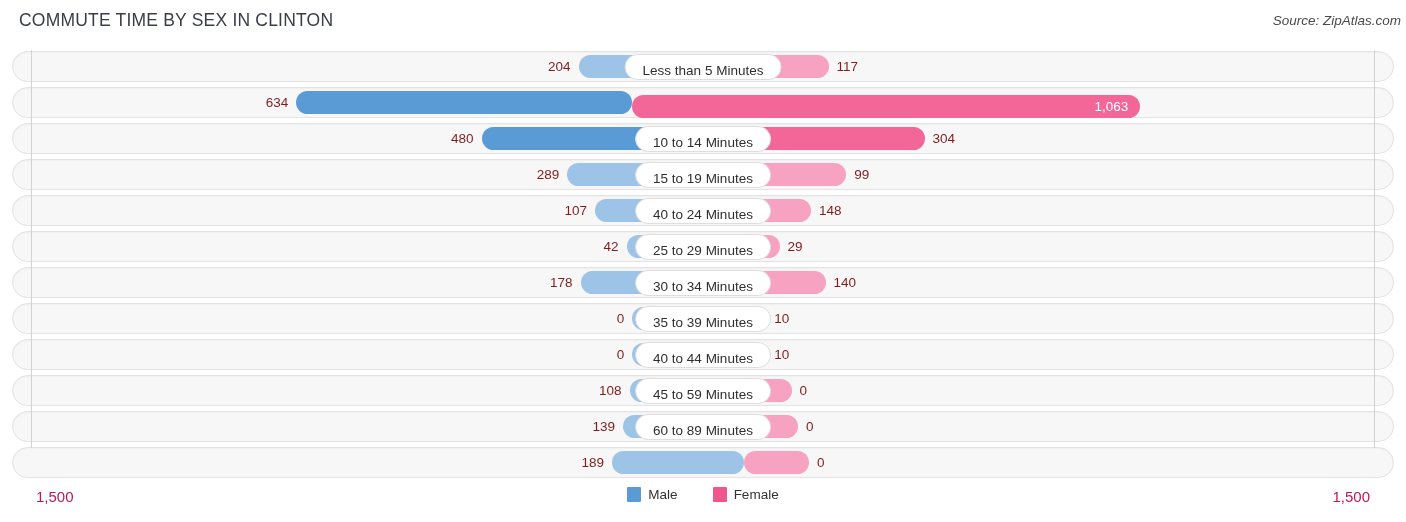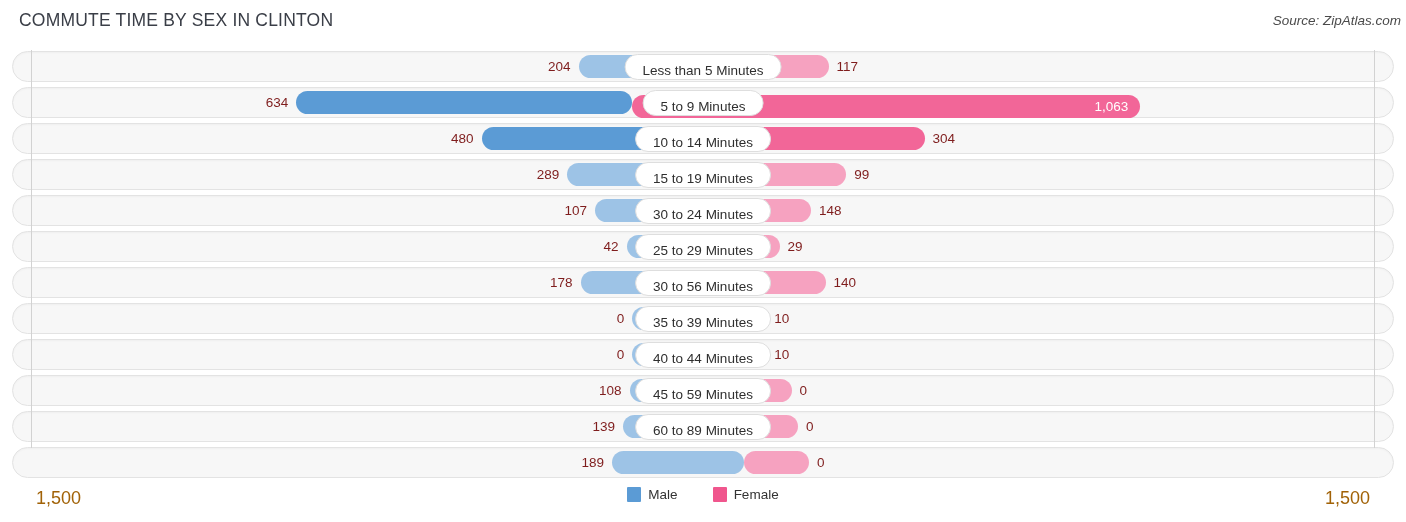--- a/index.html
+++ b/index.html
@@ -155,22 +155,22 @@
 
   
   .footer {
     position: absolute;
     left: 0; top: 484px;
     width: 1406px; height: 38px;
   }
   .axis-tick {
     position: absolute;
     top: 4px;
-    font-size: 18px;
-    color: #a16207;
+    font-size: 15px;
+    color: #be185d;
     white-space: nowrap;
   }
   .tick-left  { left: 36px; }
   .tick-right { right: 36px; }
 
   .legend {
     position: absolute;
     left: 0; top: 3px;
     width: 1406px;
     display: flex;
@@ -229,21 +229,20 @@
             <div class="side side-left">
               <span class="val val-left">634</span>
               <div class="bar bar-male hi" style="width: 336px;"></div>
             </div>
             <div class="side side-right">
               <div class="bar bar-female hi with-inner" style="width: 508px;">
                 <span class="val-inner">1,063</span>
               </div>
             </div>
           </div>
-          <div class="pill">5 to 9 Minutes</div>
         </div>
         <div class="row">
           <div class="track"></div>
           <div class="bars">
             <div class="side side-left">
               <span class="val val-left">480</span>
               <div class="bar bar-male hi" style="width: 260px;"></div>
             </div>
             <div class="side side-right">
               <div class="bar bar-female hi" style="width: 183px;"></div>
@@ -271,21 +270,21 @@
           <div class="bars">
             <div class="side side-left">
               <span class="val val-left">107</span>
               <div class="bar bar-male" style="width: 96px;"></div>
             </div>
             <div class="side side-right">
               <div class="bar bar-female" style="width: 120px;"></div>
               <span class="val val-right">148</span>
             </div>
           </div>
-          <div class="pill">30 to 24 Minutes</div>
+          <div class="pill">40 to 24 Minutes</div>
         </div>
         <div class="row">
           <div class="track"></div>
           <div class="bars">
             <div class="side side-left">
               <span class="val val-left">42</span>
               <div class="bar bar-male" style="width: 78px;"></div>
             </div>
             <div class="side side-right">
               <div class="bar bar-female" style="width: 75px;"></div>
@@ -299,21 +298,21 @@
           <div class="bars">
             <div class="side side-left">
               <span class="val val-left">178</span>
               <div class="bar bar-male" style="width: 128px;"></div>
             </div>
             <div class="side side-right">
               <div class="bar bar-female" style="width: 117px;"></div>
               <span class="val val-right">140</span>
             </div>
           </div>
-          <div class="pill">30 to 56 Minutes</div>
+          <div class="pill">30 to 34 Minutes</div>
         </div>
         <div class="row">
           <div class="track"></div>
           <div class="bars">
             <div class="side side-left">
               <span class="val val-left">0</span>
               <div class="bar bar-male" style="width: 65px;"></div>
             </div>
             <div class="side side-right">
               <div class="bar bar-female" style="width: 69px;"></div>

